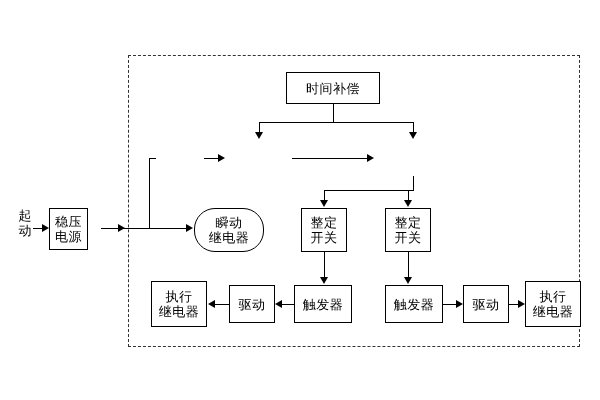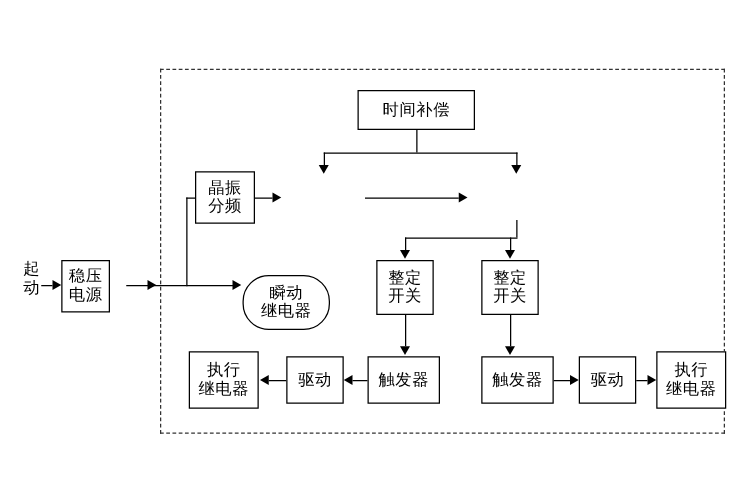--- a/index.html
+++ b/index.html
@@ -89,28 +89,24 @@
 
   <div class="box" style="left:49px; top:208px; width:39px; height:42px;">
     <span>稳压
 电源</span>
   </div>
 
   <div class="box" style="left:286px; top:72px; width:94px; height:32px;">
     <span>时间补偿</span>
   </div>
 
-  <div class="box" style="left:156px; top:137px; width:48px; height:42px;">
-    <span>晶振
-分频</span>
-  </div>
 
 
 
-  <div class="box" style="left:194px; top:220px; width:70px; height:44px;border-radius:21px;">
+  <div class="box" style="left:194px; top:208px; width:70px; height:44px;border-radius:21px;">
     <span>瞬动
 继电器</span>
   </div>
 
   <div class="box" style="left:301px; top:208px; width:46px; height:44px;">
     <span>整定
 开关</span>
   </div>
 
   <div class="box" style="left:385px; top:208px; width:46px; height:44px;">

